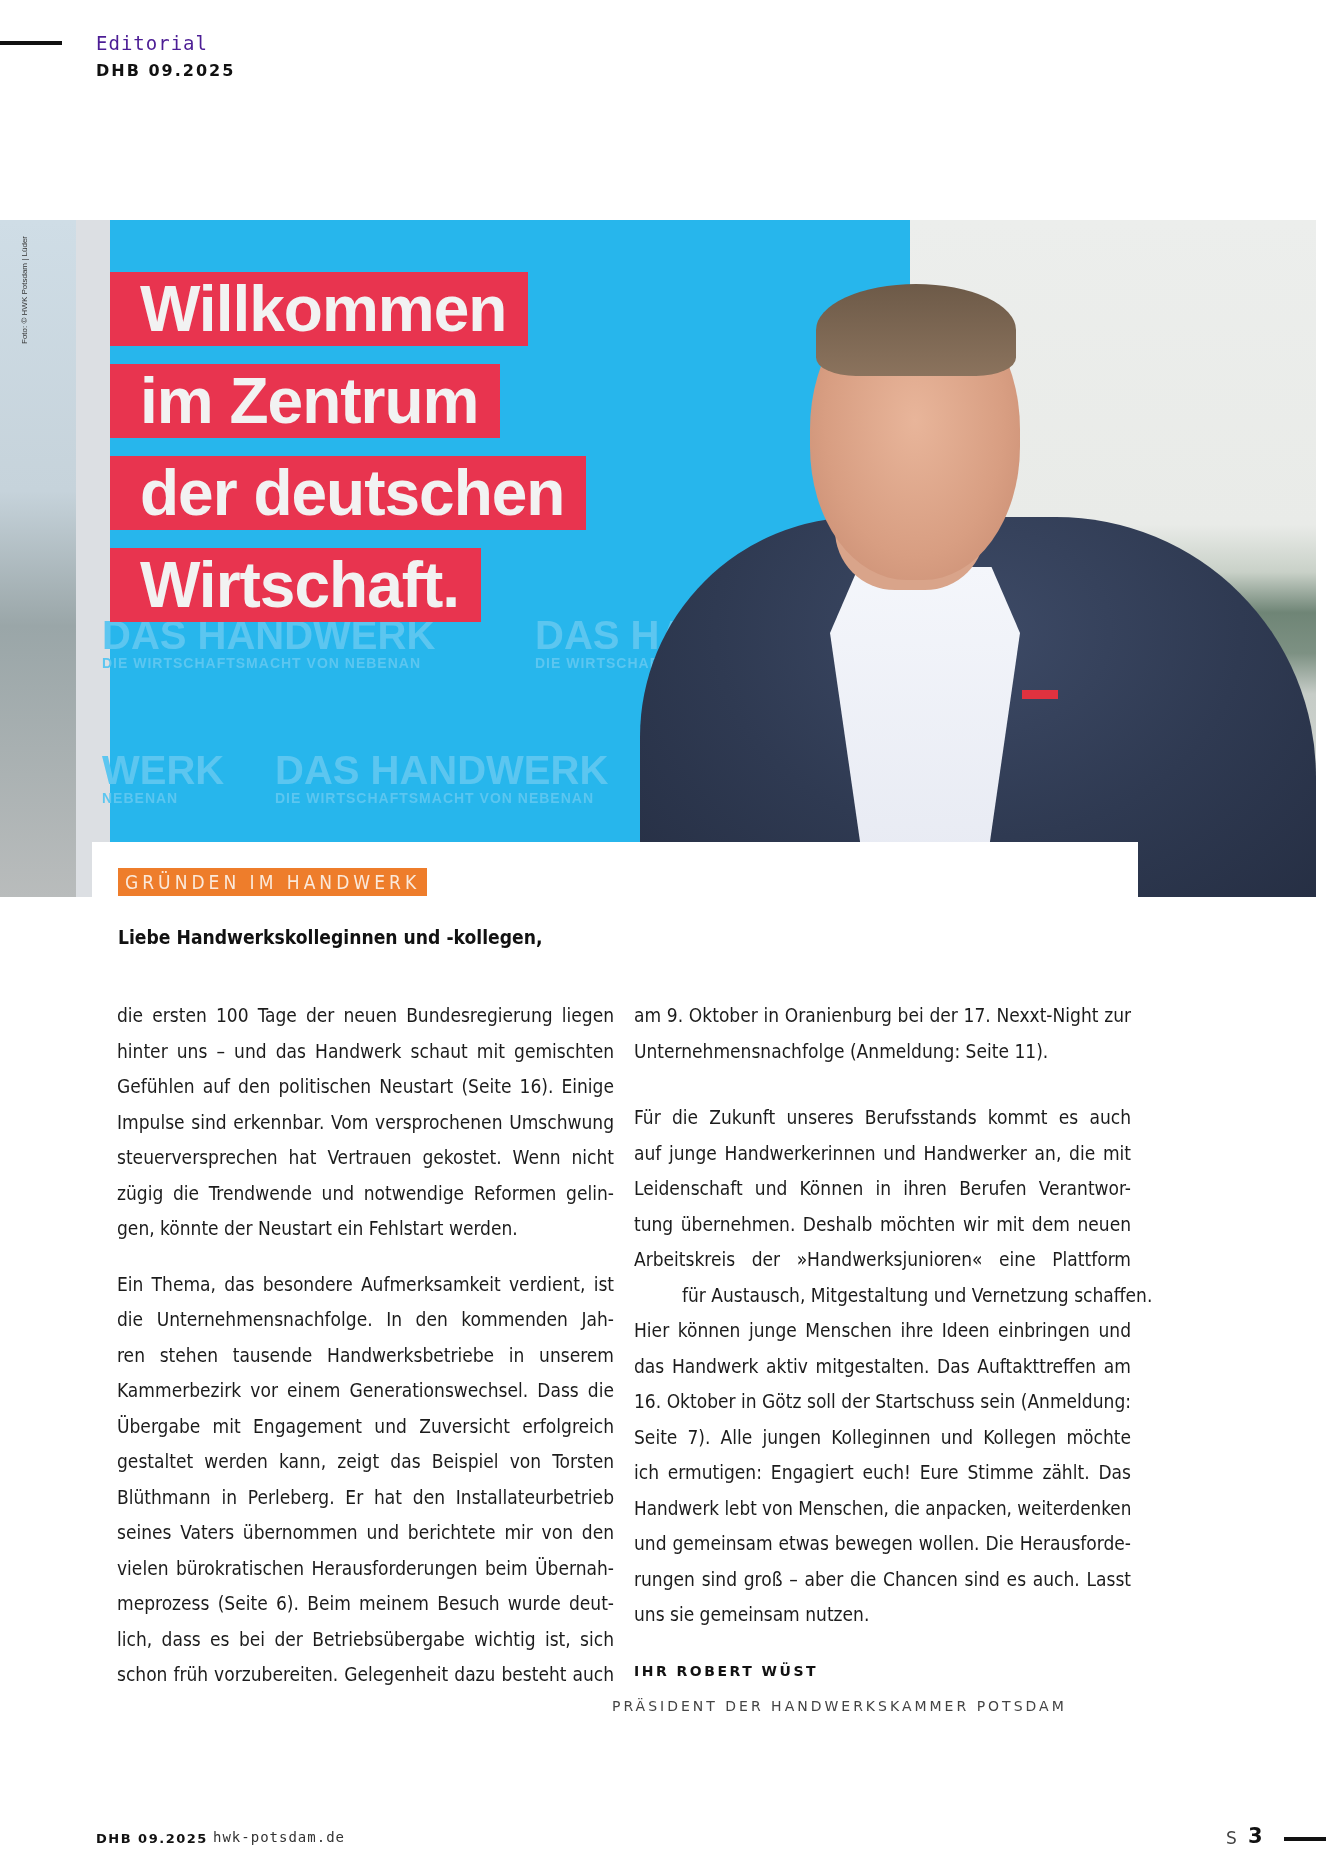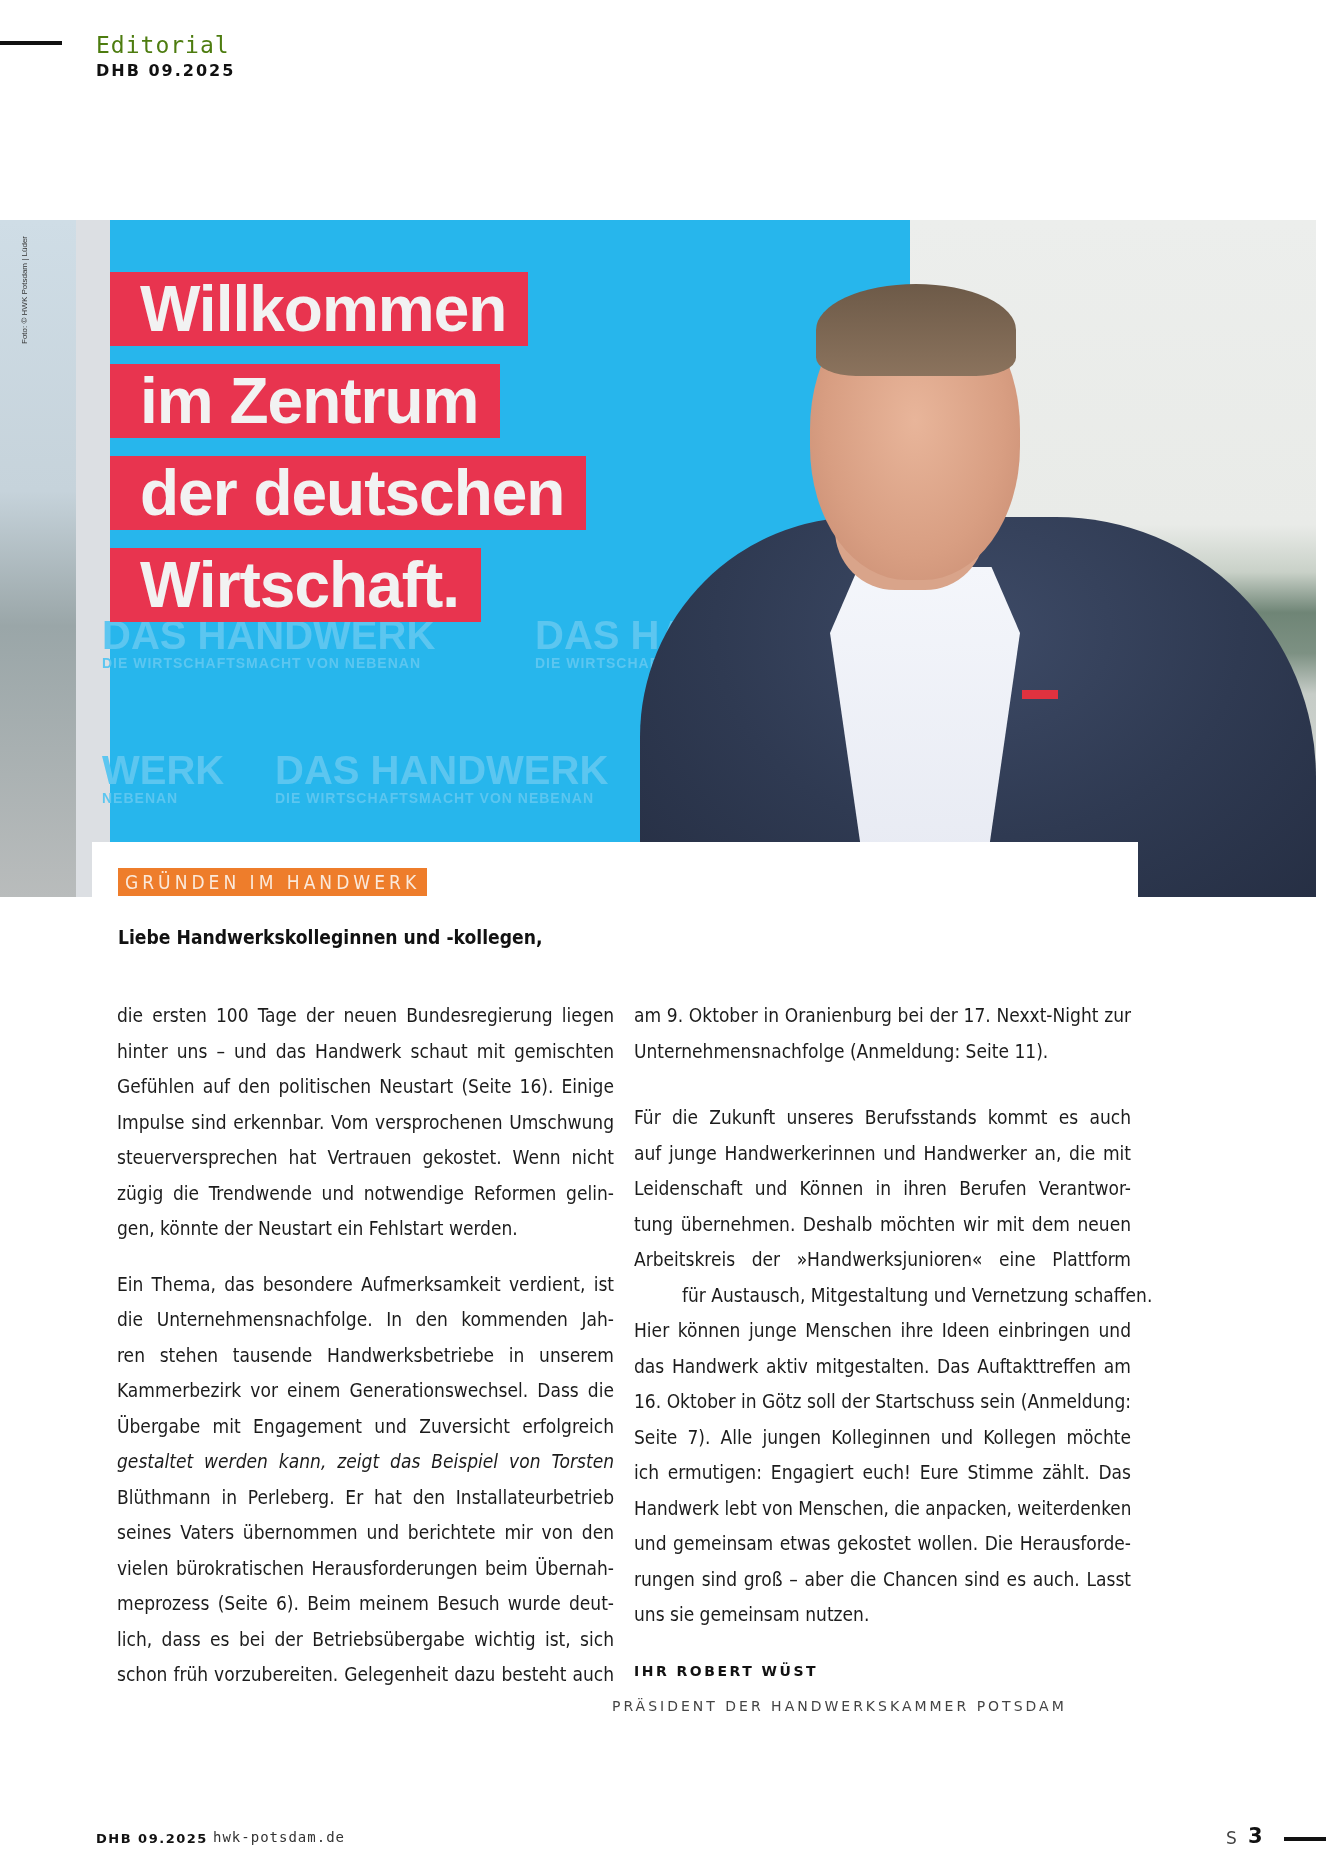--- a/index.html
+++ b/index.html
@@ -5,21 +5,21 @@
   html, body { margin: 0; padding: 0; }
   body {
     width: 1326px; height: 1875px; position: relative; overflow: hidden;
     background: #ffffff; color: #1a1a1a;
     font-family: "Liberation Sans", sans-serif;
   }
   
   .top-rule { position: absolute; left: 0; top: 41px; width: 62px; height: 4px; background: #111; }
   .section-label {
     position: absolute; left: 96px; top: 32px;
-    font-family: "DejaVu Sans Mono", monospace; font-size: 23px; letter-spacing: 1px; color: #4d7c0f;
+    font-family: "DejaVu Sans Mono", monospace; font-size: 19px; letter-spacing: 1px; color: #4c1d95;
   }
   .issue-label {
     position: absolute; left: 96px; top: 61px;
     font-family: "DejaVu Sans", sans-serif; font-weight: bold; font-size: 16px; letter-spacing: 2px; color: #111;
   }
   
   .photo {
     position: absolute; left: 0; top: 220px; width: 1316px; height: 677px; overflow: hidden;
     background: linear-gradient(180deg, #dfe6ea 0%, #e7eaea 40%, #cfd7d2 70%, #a9b3ac 100%);
   }
@@ -189,21 +189,21 @@
     <span class="ln" style="display: block;">steuerversprechen hat Vertrauen gekostet. Wenn nicht</span>
     <span class="ln" style="display: block;">zügig die Trendwende und notwendige Reformen gelin-</span>
     <span class="ln last" style="display: block;">gen, könnte der Neustart ein Fehlstart werden.</span>
   </p>
   <p class="para">
     <span class="ln" style="display: block;">Ein Thema, das besondere Aufmerksamkeit verdient, ist</span>
     <span class="ln" style="display: block;">die Unternehmensnachfolge. In den kommenden Jah-</span>
     <span class="ln" style="display: block;">ren stehen tausende Handwerksbetriebe in unserem</span>
     <span class="ln" style="display: block;">Kammerbezirk vor einem Generationswechsel. Dass die</span>
     <span class="ln" style="display: block;">Übergabe mit Engagement und Zuversicht erfolgreich</span>
-    <span class="ln" style="display: block; font-style: italic;">gestaltet werden kann, zeigt das Beispiel von Torsten</span>
+    <span class="ln" style="display: block;">gestaltet werden kann, zeigt das Beispiel von Torsten</span>
     <span class="ln" style="display: block;">Blüthmann in Perleberg. Er hat den Installateurbetrieb</span>
     <span class="ln" style="display: block;">seines Vaters übernommen und berichtete mir von den</span>
     <span class="ln" style="display: block;">vielen bürokratischen Herausforderungen beim Übernah-</span>
     <span class="ln" style="display: block;">meprozess (Seite 6). Beim meinem Besuch wurde deut-</span>
     <span class="ln" style="display: block;">lich, dass es bei der  Betriebsübergabe wichtig ist, sich</span>
     <span class="ln" style="display: block;">schon früh vorzubereiten. Gelegenheit dazu besteht auch</span>
   </p>
 </div>
 
 <div class="col col-right">
@@ -217,21 +217,21 @@
     <span class="ln" style="display: block;">Leidenschaft und Können in ihren Berufen Verantwor-</span>
     <span class="ln" style="display: block;">tung übernehmen. Deshalb möchten wir mit dem neuen</span>
     <span class="ln" style="display: block;">Arbeitskreis der »Handwerksjunioren« eine Plattform</span>
     <span class="ln" style="display: block; margin-left: 48px;">für Austausch, Mitgestaltung und Vernetzung schaffen.</span>
     <span class="ln" style="display: block;">Hier können junge Menschen ihre Ideen einbringen und</span>
     <span class="ln" style="display: block;">das Handwerk aktiv mitgestalten. Das Auftakttreffen am</span>
     <span class="ln" style="display: block;">16. Oktober in Götz soll der Startschuss sein (Anmeldung:</span>
     <span class="ln" style="display: block;">Seite 7). Alle jungen Kolleginnen und Kollegen möchte</span>
     <span class="ln" style="display: block;">ich ermutigen: Engagiert euch! Eure Stimme zählt. Das</span>
     <span class="ln" style="display: block; transform: scaleX(0.984158);">Handwerk lebt von Menschen, die anpacken, weiterdenken</span>
-    <span class="ln" style="display: block;">und gemeinsam etwas gekostet wollen. Die Herausforde-</span>
+    <span class="ln" style="display: block;">und gemeinsam etwas bewegen wollen. Die Herausforde-</span>
     <span class="ln" style="display: block;">rungen sind groß – aber die Chancen sind es auch. Lasst</span>
     <span class="ln last" style="display: block;">uns sie gemeinsam nutzen.</span>
   </p>
 </div>
 
 <div class="sign-name">IHR ROBERT WÜST</div>
 <div class="sign-title">PRÄSIDENT DER HANDWERKSKAMMER POTSDAM</div>
 
 <div class="foot-issue">DHB 09.2025</div>
 <div class="foot-url">hwk-potsdam.de</div>

